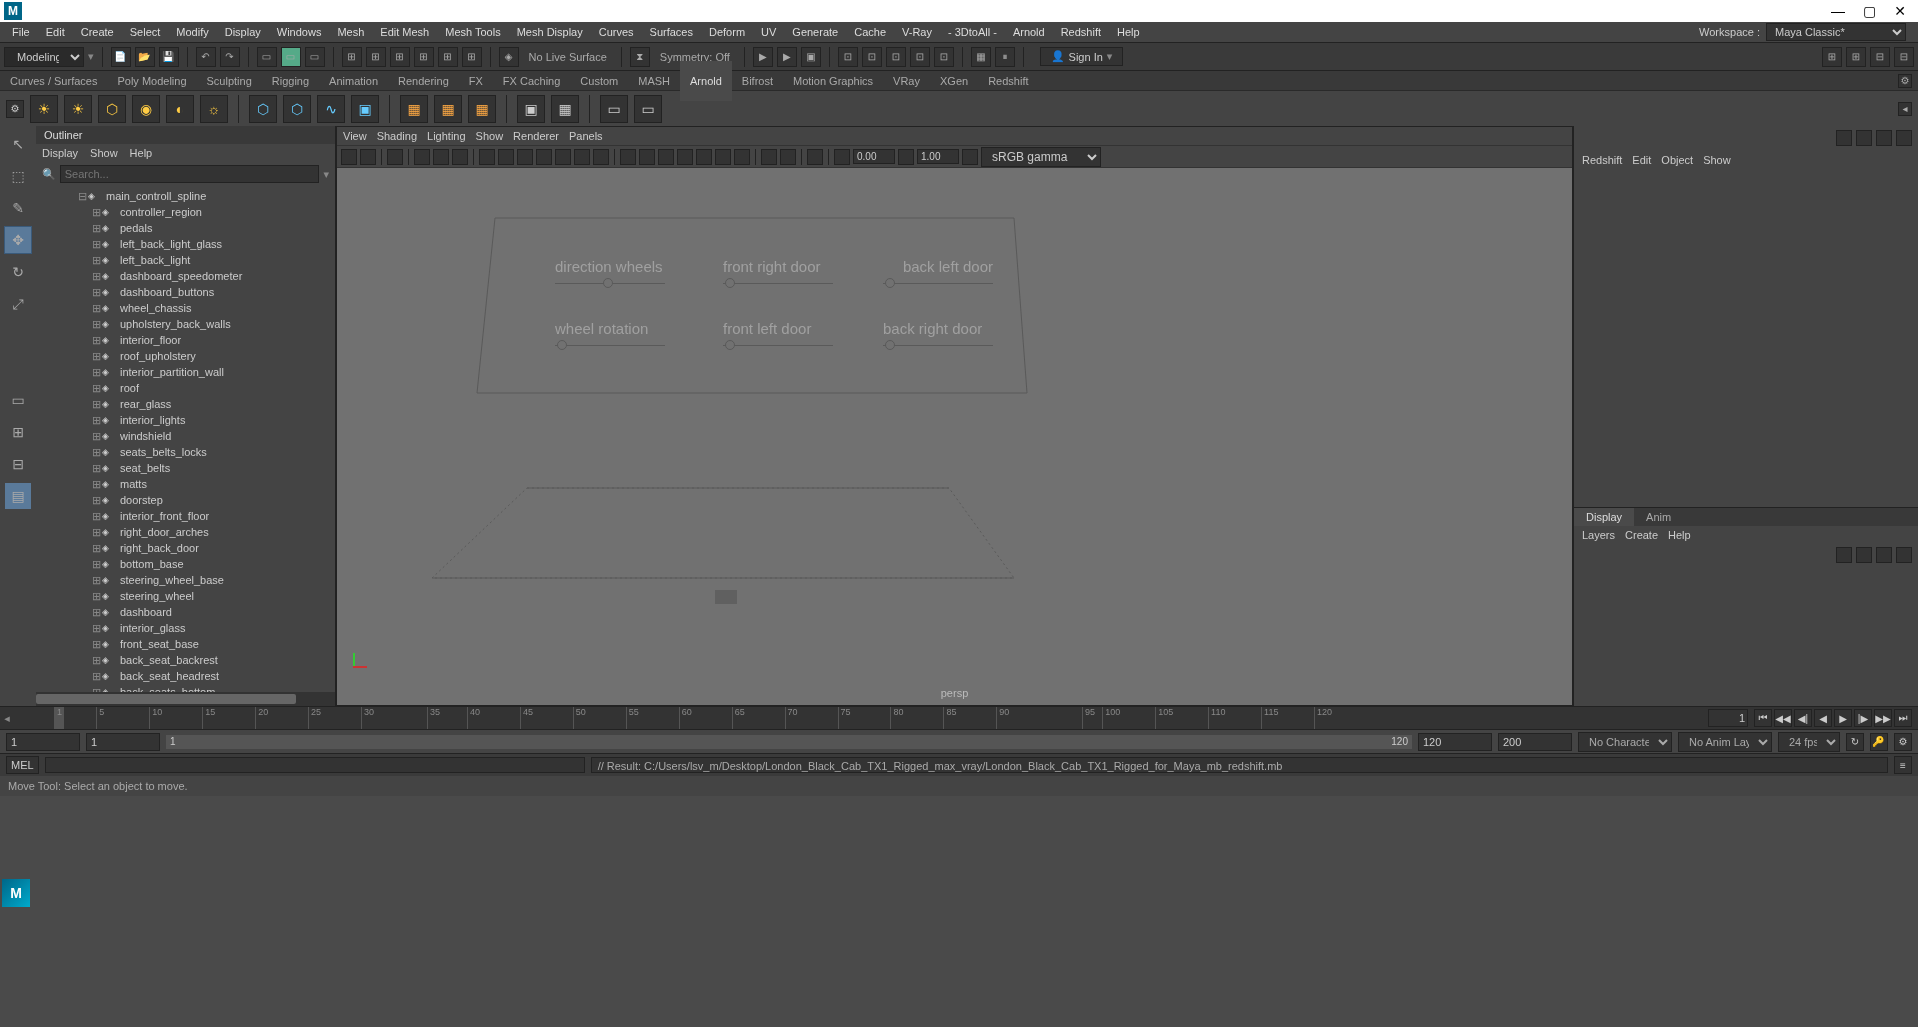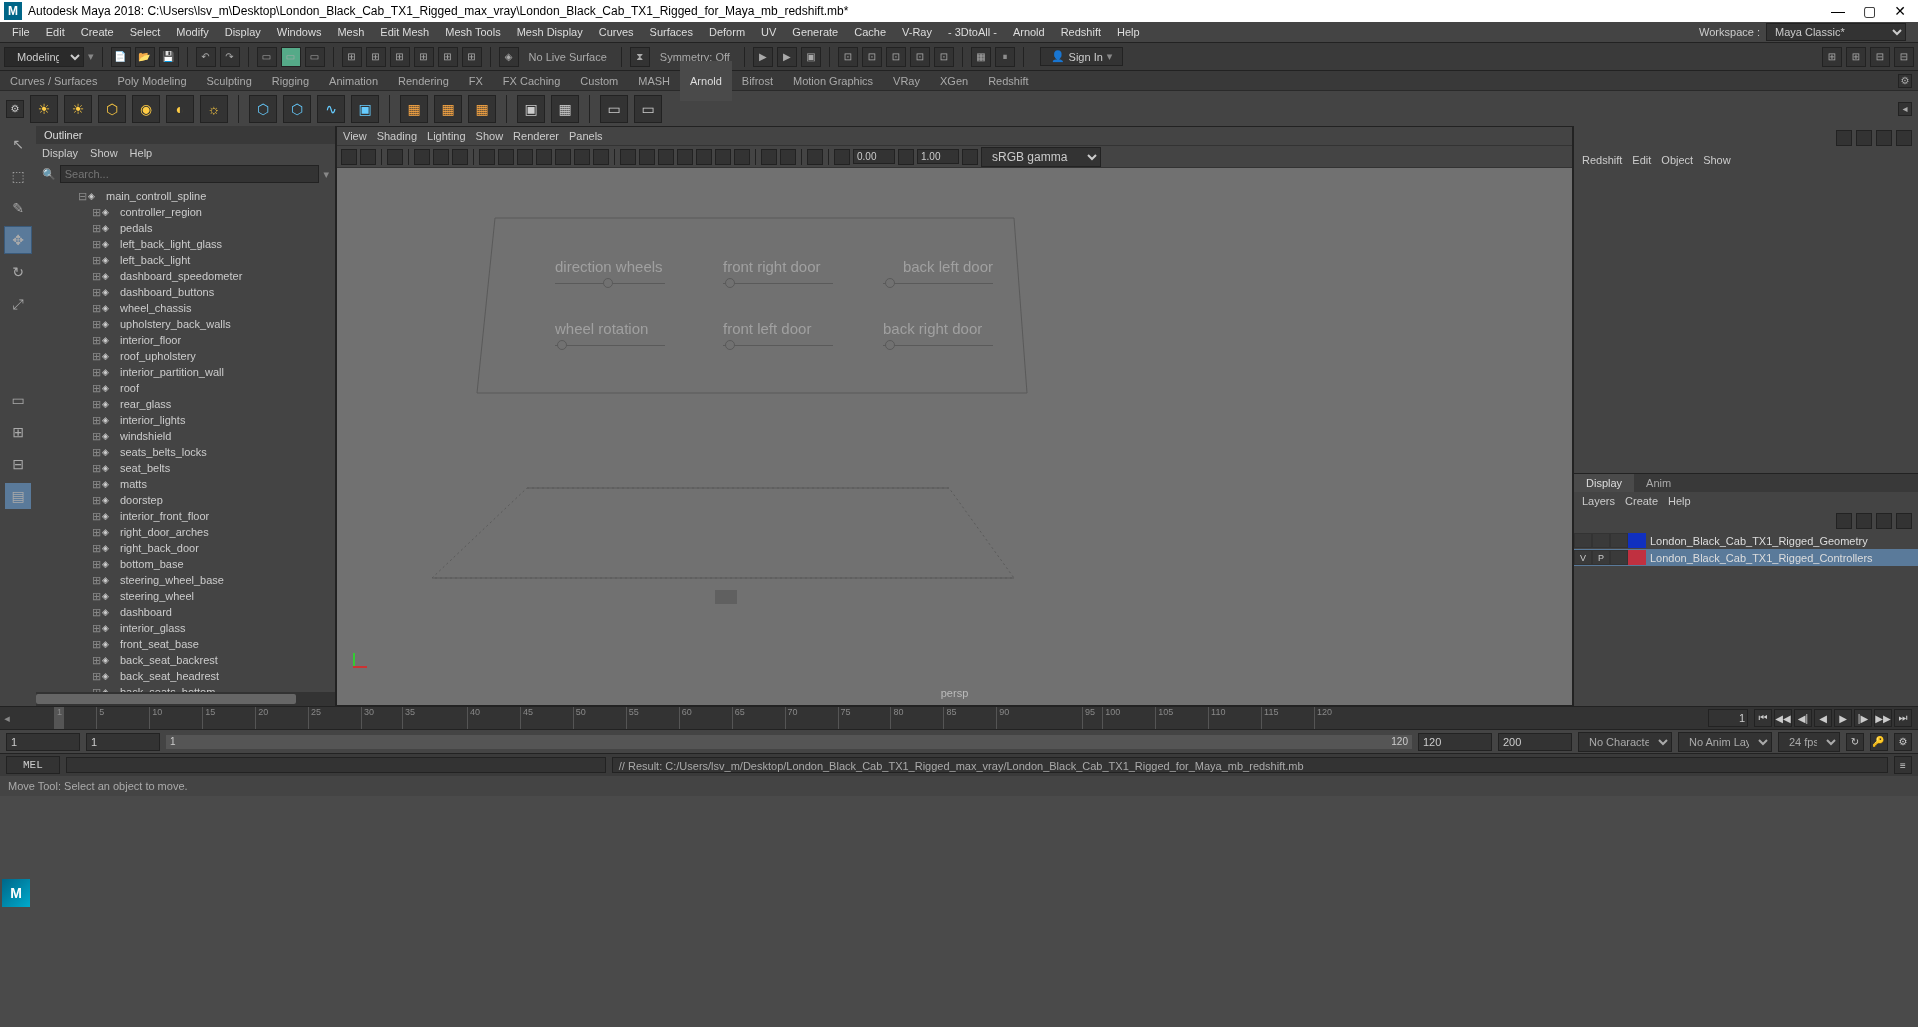--- a/index.html
+++ b/index.html
@@ -102,36 +102,35 @@
 .play-btn { width: 18px; height: 18px; background: #333; border: 1px solid #222; display: flex; align-items: center; justify-content: center; font-size: 10px; cursor: pointer; color: #ccc; }
 
 .range-row { height: 24px; background: #444; display: flex; align-items: center; padding: 0 6px; gap: 6px; border-bottom: 1px solid #222; }
 .range-field { width: 74px; background: #333; border: 1px solid #222; color: #ccc; padding: 2px 4px; font-size: 11px; }
 .range-slider { flex: 1; height: 14px; background: #333; position: relative; }
 .range-thumb { position: absolute; left: 0; width: 100%; height: 100%; background: #555; display: flex; justify-content: space-between; align-items: center; padding: 0 4px; font-size: 10px; }
 .range-dropdown { background: #333; color: #aaa; border: 1px solid #222; padding: 2px 6px; font-size: 11px; width: 94px; }
 
 
 .cmdline-row { height: 22px; background: #3a3a3a; display: flex; align-items: center; padding: 0 6px; gap: 6px; }
-.cmd-label { background: #333; padding: 2px 16px; color: #ccc; border: 1px solid #222; font-family: Liberation Mono, monospace; }
+.cmd-label { background: #333; padding: 2px 4px; color: #ccc; border: 1px solid #222; }
 .cmd-input { flex: 0 0 540px; background: #333; border: 1px solid #222; color: #ccc; padding: 2px 4px; height: 16px; }
 .cmd-result { flex: 1; background: #333; border: 1px solid #222; color: #aaa; padding: 2px 6px; height: 16px; overflow: hidden; font-size: 11px; }
 
 
 .helpline { height: 20px; background: #444; display: flex; align-items: center; padding: 0 8px; color: #aaa; font-size: 11px; }
 .maya-logo-sm { width: 28px; height: 28px; background: linear-gradient(135deg, #068, #0ac); position: absolute; left: 2px; bottom: 120px; display: flex; align-items: center; justify-content: center; color: #fff; font-weight: bold; font-size: 14px; }
 
 svg { display: block; }
 </style>
 </head>
 <body>
 
 <div class="titlebar">
   <div class="titlebar-logo">M</div>
-  <span>Autodesk Maya 2018: C:\Users\lsv_m\Desktop\London_Black_Cab_TX1_Rigged_max_vray\London_Black_Cab_TX1_Rigged_for_Maya_mb_redshift.mb*</span>
   <div class="titlebar-controls">
     <span>—</span>
     <span>▢</span>
     <span>✕</span>
   </div>
 </div>
 
 <div class="menubar">
   <div id="menubar-items" style="display:flex;">
       <span class="menu-item">File</span>
@@ -590,56 +589,40 @@
         <span>Layers</span>
         <span>Create</span>
         <span>Help</span>
       </div>
       <div class="layers-tools">
         <div class="layer-tool-icon"></div>
         <div class="layer-tool-icon"></div>
         <div class="layer-tool-icon"></div>
         <div class="layer-tool-icon"></div>
       </div>
-      <div class="layer-list" id="layer-list">
-          <div class="layer-row">
-            <div class="layer-cell"></div>
-            <div class="layer-cell"></div>
-            <div class="layer-cell"></div>
-            <div class="layer-swatch" style="background:#1030c0;"></div>
-            <div class="layer-name">London_Black_Cab_TX1_Rigged_Geometry</div>
-          </div>
-          <div class="layer-row selected">
-            <div class="layer-cell">V</div>
-            <div class="layer-cell">P</div>
-            <div class="layer-cell"></div>
-            <div class="layer-swatch" style="background:#c03040;"></div>
-            <div class="layer-name">London_Black_Cab_TX1_Rigged_Controllers</div>
-          </div>
-        </div>
       <div style="height:140px;"></div>
     </div>
   </div>
 </div>
 
 <div class="maya-logo-sm">M</div>
 
 <div class="timeline-area">
   <div class="time-ruler">
     <div style="width:14px;text-align:center;color:#888;">◂</div>
     <div class="time-ruler-track" id="time-ruler-track">
       <div class="time-current"></div>
     <div class="time-tick" style="left: 0px;">1</div>
         <div class="time-tick" style="left: 42.3529px;">5</div>
         <div class="time-tick" style="left: 95.2941px;">10</div>
         <div class="time-tick" style="left: 148.235px;">15</div>
         <div class="time-tick" style="left: 201.176px;">20</div>
         <div class="time-tick" style="left: 254.118px;">25</div>
         <div class="time-tick" style="left: 307.059px;">30</div>
-        <div class="time-tick" style="left: 348px;">35</div>
+        <div class="time-tick" style="left: 373px;">35</div>
         <div class="time-tick" style="left: 412.941px;">40</div>
         <div class="time-tick" style="left: 465.882px;">45</div>
         <div class="time-tick" style="left: 518.824px;">50</div>
         <div class="time-tick" style="left: 571.765px;">55</div>
         <div class="time-tick" style="left: 624.706px;">60</div>
         <div class="time-tick" style="left: 677.647px;">65</div>
         <div class="time-tick" style="left: 730.588px;">70</div>
         <div class="time-tick" style="left: 783.529px;">75</div>
         <div class="time-tick" style="left: 836.471px;">80</div>
         <div class="time-tick" style="left: 889.412px;">85</div>

